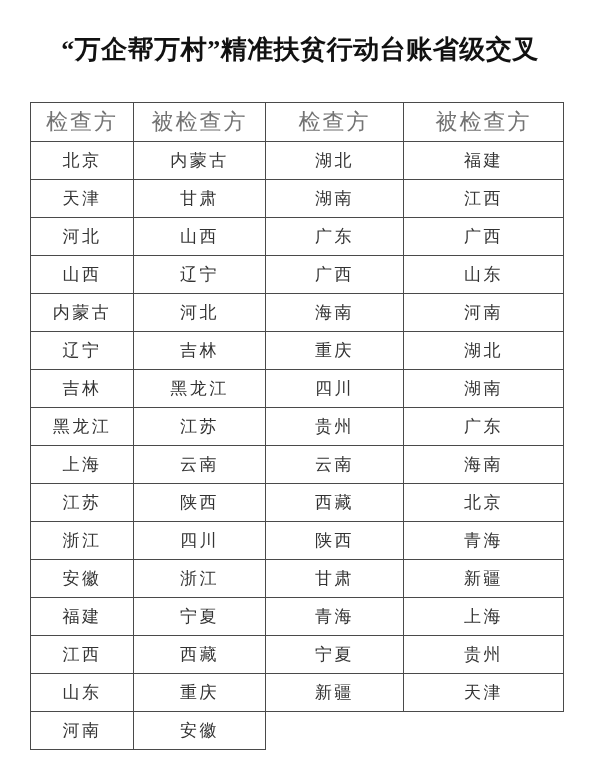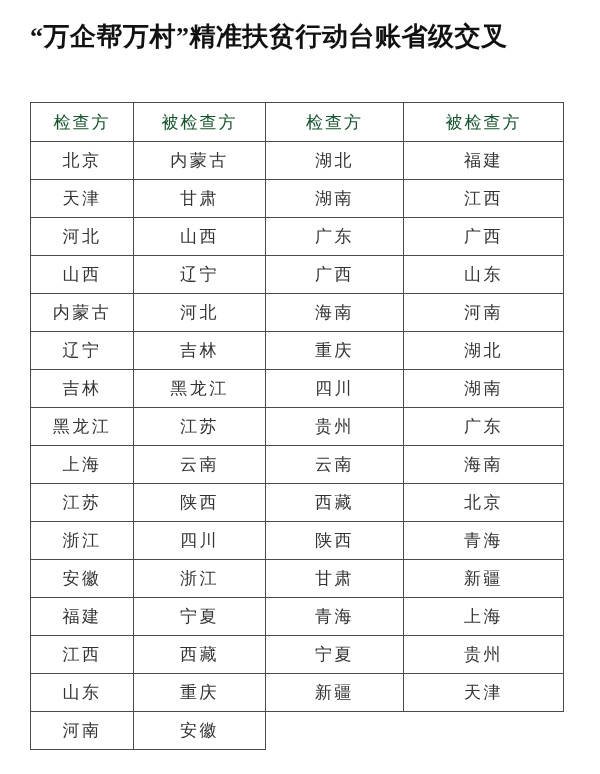--- a/index.html
+++ b/index.html
@@ -9,22 +9,22 @@
   }
   .page {
     position: relative;
     width: 600px;
     height: 774px;
     background: #ffffff;
     overflow: hidden;
     font-family: "Liberation Serif", "DejaVu Serif", serif;
   }
   .doc-title {
-    margin: 19px 30px 0 30px;
-    text-align: left;
+    margin: 32px 30px 0 30px;
+    text-align: center;
     font-family: "Liberation Serif", "DejaVu Serif", serif;
     font-weight: bold;
     font-size: 26px;
     line-height: 35px;
     color: #111111;
     letter-spacing: 0.5px;
   }
   table.grouping-table {
     position: absolute;
     left: 30px;
@@ -43,22 +43,22 @@
     text-align: center;
     vertical-align: middle;
     padding: 0;
     overflow: hidden;
     white-space: nowrap;
   }
   table.grouping-table th {
     height: 38px;
     font-family: "Liberation Sans", "DejaVu Sans", sans-serif;
     font-weight: normal;
-    font-size: 17px;
-    color: #14532d;
+    font-size: 22px;
+    color: #737373;
     letter-spacing: 2px;
   }
   table.grouping-table td {
     height: 37px;
     font-family: "Liberation Serif", "DejaVu Serif", serif;
     font-size: 17px;
     color: #333333;
     letter-spacing: 2.5px;
   }
   table.grouping-table td.blank {

